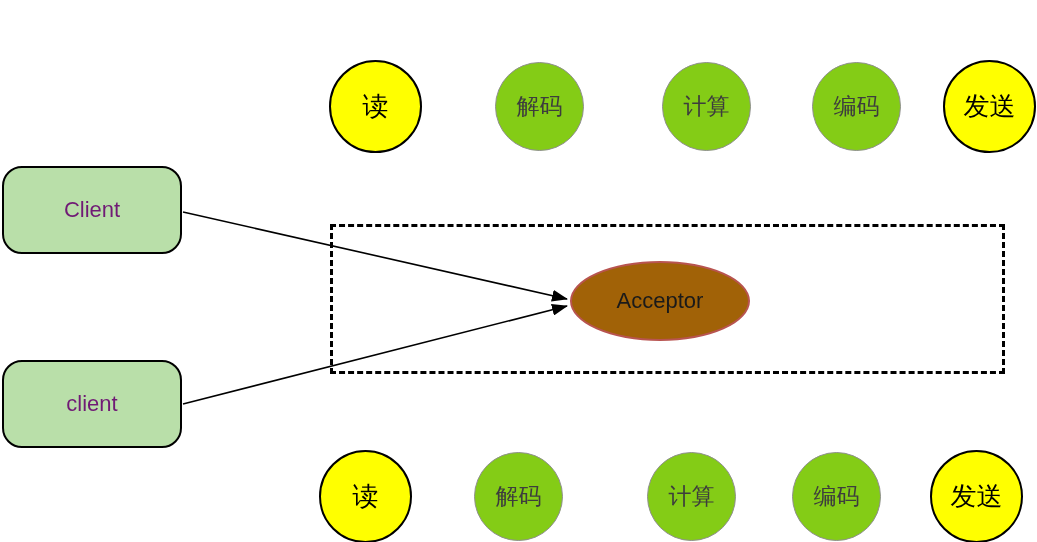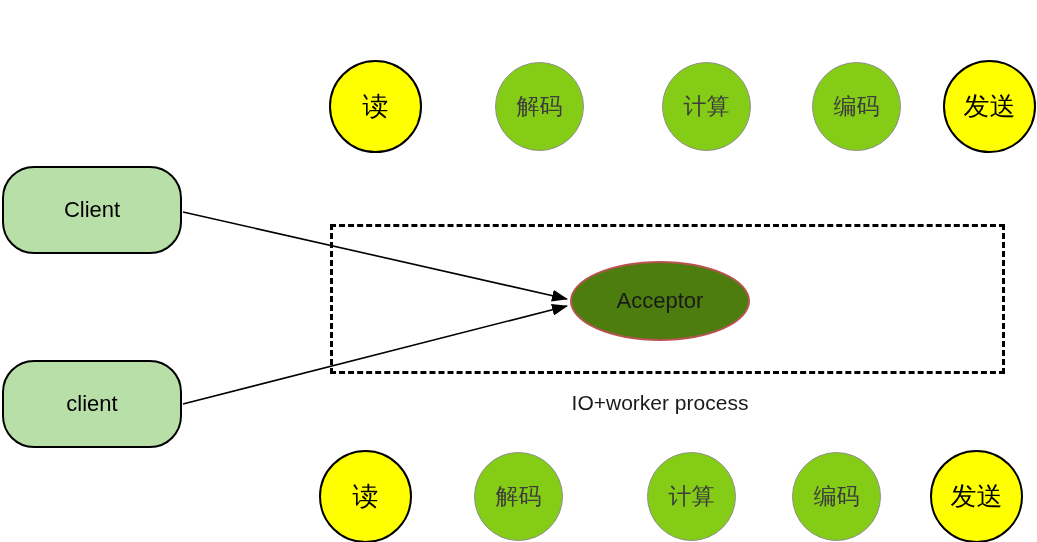--- a/index.html
+++ b/index.html
@@ -52,58 +52,57 @@
   .b2{left:474px;top:452px;}
   .b3{left:647px;top:452px;}
   .b4{left:792px;top:452px;}
   .b5{left:930px;top:450px;}
 
   .client-box{
     position:absolute;
     left:2px;width:180px;height:88px;
     background:#b9dfa9;
     border:2px solid #000000;
-    border-radius:32px;
+    border-radius:20px;
     box-sizing:border-box;
     display:flex;align-items:center;justify-content:center;
-    font-size:22px;color:#000000;
+    font-size:22px;color:#701a75;
   }
   .client-top{top:166px;}
   .client-bottom{top:360px;}
 
   .boundary{
     position:absolute;
     left:330px;top:224px;width:675px;height:150px;
     border:3px dashed #000000;
     box-sizing:border-box;
     background:transparent;
   }
 
   .acceptor{
     position:absolute;
     left:570px;top:261px;width:180px;height:80px;
-    background:#4d7c0f;
+    background:#a16207;
     border:2px solid #b85450;
     border-radius:50%;
     box-sizing:border-box;
     display:flex;align-items:center;justify-content:center;
     font-size:22px;color:#1a1a1a;
   }
 
   .arrow-layer{
     position:absolute;left:0;top:0;width:1037px;height:542px;
     pointer-events:none;
   }
 </style>
 </head>
 <body>
 
 <div class="canvas">
 
-  <div class="title title-bottom">IO+worker process</div>
 
   <div class="stage io t1">读</div>
   <div class="stage worker t2">解码</div>
   <div class="stage worker t3">计算</div>
   <div class="stage worker t4">编码</div>
   <div class="stage io t5">发送</div>
 
   <div class="client-box client-top">Client</div>
   <div class="client-box client-bottom">client</div>
 

